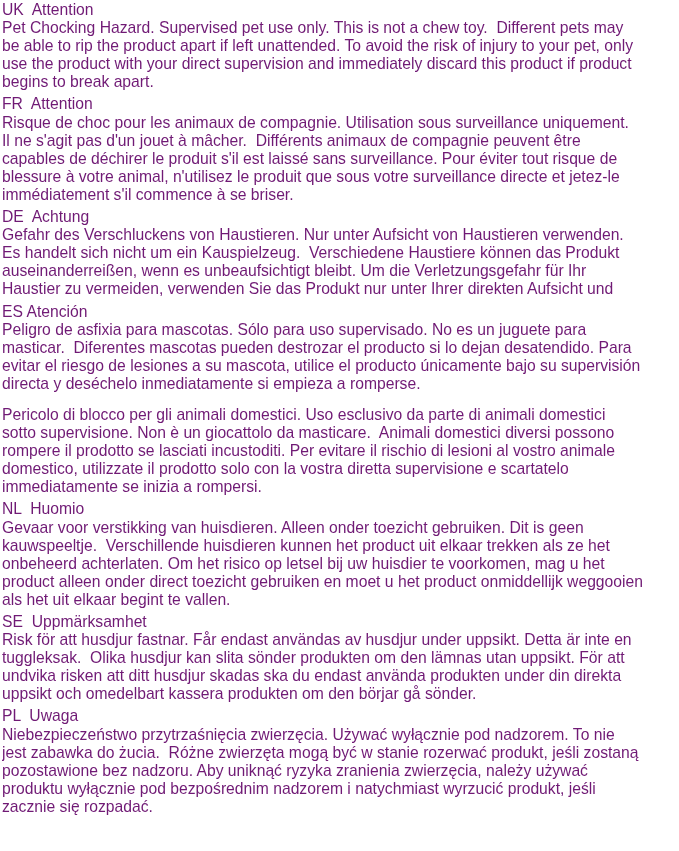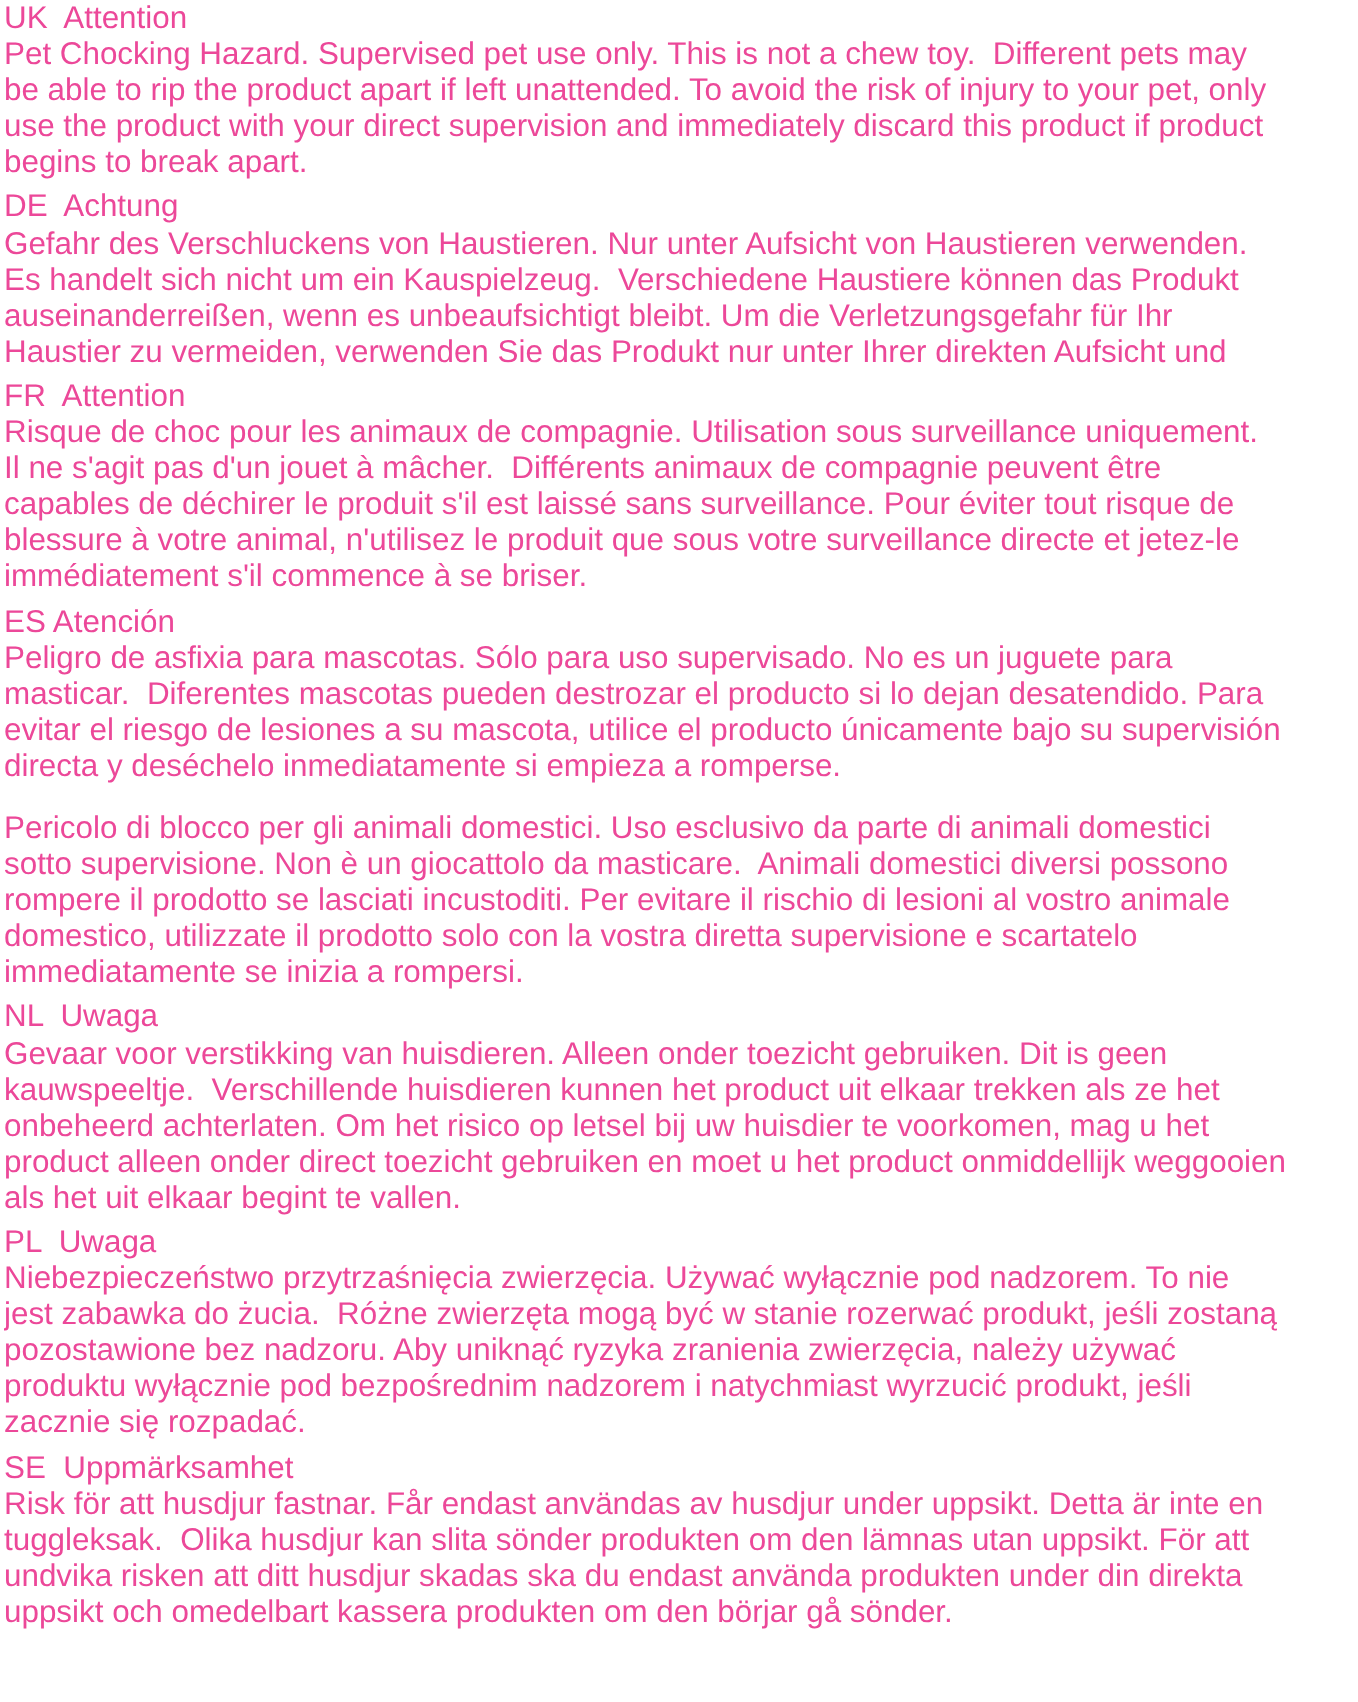--- a/index.html
+++ b/index.html
@@ -12,21 +12,21 @@
     height: 851px;
     overflow: hidden;
   }
   .doc {
     box-sizing: border-box;
     width: 645px;
     padding: 1px 0 0 2px;
     font-family: "Liberation Sans", "DejaVu Sans", sans-serif;
     font-size: 15.7px;
     line-height: 18.1px;
-    color: #ec4899;
+    color: #701a75;
     -webkit-font-smoothing: antialiased;
   }
   .sec {
     margin: 0 0 4px 0;
   }
   .sec.extra-gap {
     margin-bottom: 13px;
   }
   .sec-heading,
   .sec-body {
@@ -41,71 +41,71 @@
 
   <section class="sec">
     <div class="sec-heading">UK  Attention</div>
     <div class="sec-body">Pet Chocking Hazard. Supervised pet use only. This is not a chew toy.  Different pets may
 be able to rip the product apart if left unattended. To avoid the risk of injury to your pet, only
 use the product with your direct supervision and immediately discard this product if product
 begins to break apart.</div>
   </section>
 
   <section class="sec">
-    <div class="sec-heading">DE  Achtung</div>
-    <div class="sec-body">Gefahr des Verschluckens von Haustieren. Nur unter Aufsicht von Haustieren verwenden.
-Es handelt sich nicht um ein Kauspielzeug.  Verschiedene Haustiere können das Produkt
-auseinanderreißen, wenn es unbeaufsichtigt bleibt. Um die Verletzungsgefahr für Ihr
-Haustier zu vermeiden, verwenden Sie das Produkt nur unter Ihrer direkten Aufsicht und</div>
-  </section>
-
-  <section class="sec">
     <div class="sec-heading">FR  Attention</div>
     <div class="sec-body">Risque de choc pour les animaux de compagnie. Utilisation sous surveillance uniquement.
 Il ne s'agit pas d'un jouet à mâcher.  Différents animaux de compagnie peuvent être
 capables de déchirer le produit s'il est laissé sans surveillance. Pour éviter tout risque de
 blessure à votre animal, n'utilisez le produit que sous votre surveillance directe et jetez-le
 immédiatement s'il commence à se briser.</div>
+  </section>
+
+  <section class="sec">
+    <div class="sec-heading">DE  Achtung</div>
+    <div class="sec-body">Gefahr des Verschluckens von Haustieren. Nur unter Aufsicht von Haustieren verwenden.
+Es handelt sich nicht um ein Kauspielzeug.  Verschiedene Haustiere können das Produkt
+auseinanderreißen, wenn es unbeaufsichtigt bleibt. Um die Verletzungsgefahr für Ihr
+Haustier zu vermeiden, verwenden Sie das Produkt nur unter Ihrer direkten Aufsicht und</div>
   </section>
 
   <section class="sec extra-gap">
     <div class="sec-heading">ES Atención</div>
     <div class="sec-body">Peligro de asfixia para mascotas. Sólo para uso supervisado. No es un juguete para
 masticar.  Diferentes mascotas pueden destrozar el producto si lo dejan desatendido. Para
 evitar el riesgo de lesiones a su mascota, utilice el producto únicamente bajo su supervisión
 directa y deséchelo inmediatamente si empieza a romperse.</div>
   </section>
 
   <section class="sec">
     <div class="sec-body">Pericolo di blocco per gli animali domestici. Uso esclusivo da parte di animali domestici
 sotto supervisione. Non è un giocattolo da masticare.  Animali domestici diversi possono
 rompere il prodotto se lasciati incustoditi. Per evitare il rischio di lesioni al vostro animale
 domestico, utilizzate il prodotto solo con la vostra diretta supervisione e scartatelo
 immediatamente se inizia a rompersi.</div>
   </section>
 
   <section class="sec">
-    <div class="sec-heading">NL  Uwaga</div>
+    <div class="sec-heading">NL  Huomio</div>
     <div class="sec-body">Gevaar voor verstikking van huisdieren. Alleen onder toezicht gebruiken. Dit is geen
 kauwspeeltje.  Verschillende huisdieren kunnen het product uit elkaar trekken als ze het
 onbeheerd achterlaten. Om het risico op letsel bij uw huisdier te voorkomen, mag u het
 product alleen onder direct toezicht gebruiken en moet u het product onmiddellijk weggooien
 als het uit elkaar begint te vallen.</div>
+  </section>
+
+  <section class="sec">
+    <div class="sec-heading">SE  Uppmärksamhet</div>
+    <div class="sec-body">Risk för att husdjur fastnar. Får endast användas av husdjur under uppsikt. Detta är inte en
+tuggleksak.  Olika husdjur kan slita sönder produkten om den lämnas utan uppsikt. För att
+undvika risken att ditt husdjur skadas ska du endast använda produkten under din direkta
+uppsikt och omedelbart kassera produkten om den börjar gå sönder.</div>
   </section>
 
   <section class="sec">
     <div class="sec-heading">PL  Uwaga</div>
     <div class="sec-body">Niebezpieczeństwo przytrzaśnięcia zwierzęcia. Używać wyłącznie pod nadzorem. To nie
 jest zabawka do żucia.  Różne zwierzęta mogą być w stanie rozerwać produkt, jeśli zostaną
 pozostawione bez nadzoru. Aby uniknąć ryzyka zranienia zwierzęcia, należy używać
 produktu wyłącznie pod bezpośrednim nadzorem i natychmiast wyrzucić produkt, jeśli
 zacznie się rozpadać.</div>
   </section>
 
-  <section class="sec">
-    <div class="sec-heading">SE  Uppmärksamhet</div>
-    <div class="sec-body">Risk för att husdjur fastnar. Får endast användas av husdjur under uppsikt. Detta är inte en
-tuggleksak.  Olika husdjur kan slita sönder produkten om den lämnas utan uppsikt. För att
-undvika risken att ditt husdjur skadas ska du endast använda produkten under din direkta
-uppsikt och omedelbart kassera produkten om den börjar gå sönder.</div>
-  </section>
-
 </main>
 
 </body></html>

